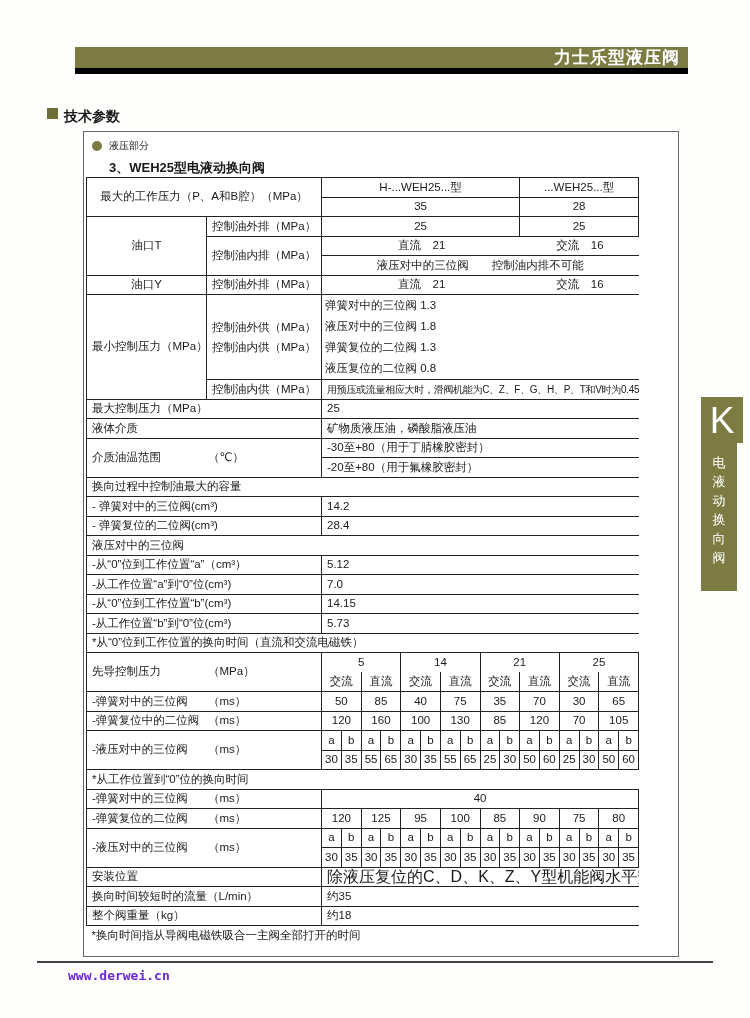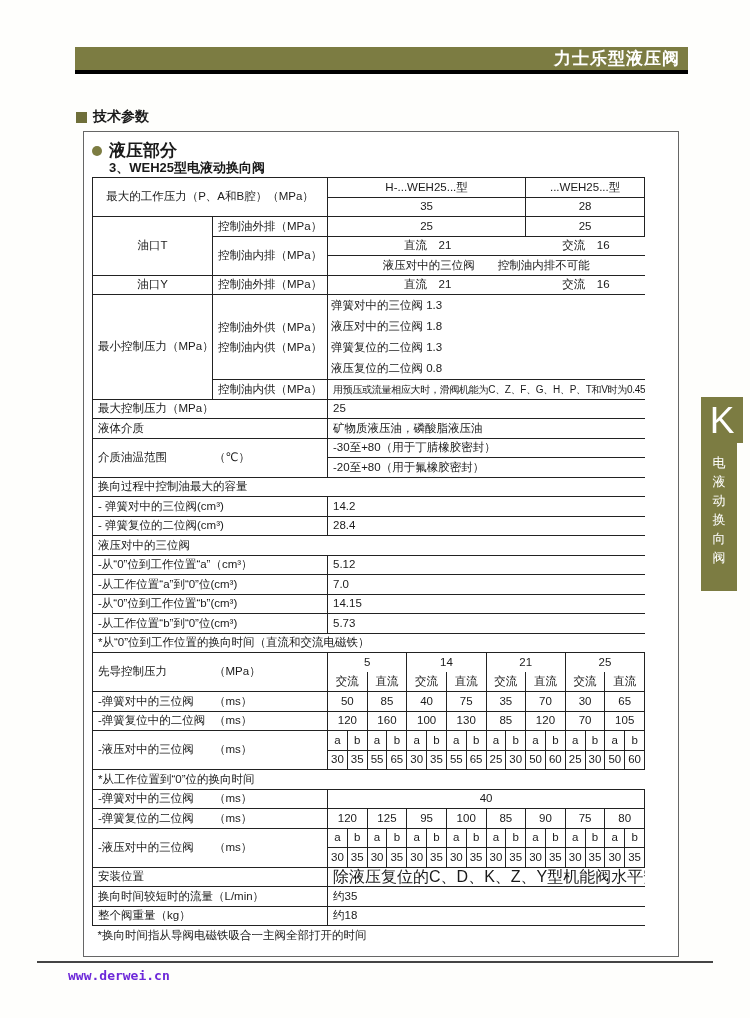--- a/index.html
+++ b/index.html
@@ -1,35 +1,35 @@
 <!DOCTYPE html>
 <html><head>
 <meta charset="utf-8">
 <style>
   html,body{margin:0;padding:0;background:#ffffff;}
   .page{position:relative;width:750px;height:1018px;background:#fefefc;overflow:hidden;
         font-family:"Liberation Sans","DejaVu Sans",sans-serif;color:#1a1a1a;}
   
   .topbar{position:absolute;left:75px;top:47px;width:613px;height:27px;background:#7c7c42;
-          border-bottom:4px solid #000000;display:flex;align-items:center;justify-content:flex-end;
+          border-bottom:6px solid #000000;display:flex;align-items:center;justify-content:flex-end;
           padding-right:8px;box-sizing:border-box;}
   .topbar .t{color:#fff;font-size:17px;font-weight:bold;letter-spacing:1px;}
   
-  .sect{position:absolute;left:76px;top:108px;display:flex;align-items:center;gap:6px;}
+  .sect{position:absolute;left:47px;top:108px;display:flex;align-items:flex-start;gap:6px;}
   .sq{width:11px;height:11px;background:#6f6f3a;}
   .sect .t{font-size:14px;font-weight:bold;}
   
   .box{position:absolute;left:83px;top:131px;width:596px;height:826px;border:1px solid #666;
        box-sizing:border-box;background:#fff;}
   .part{position:absolute;left:8px;top:7px;display:flex;align-items:center;gap:7px;}
   .circ{width:10px;height:10px;border-radius:50%;background:#7c7c42;}
-  .part .t{font-size:17px;font-weight:bold;}
+  .part .t{font-size:10px;font-weight:normal;}
   .ttitle{position:absolute;left:25px;top:27px;font-size:13px;font-weight:bold;}
   
-  table.spec{position:absolute;left:8px;top:45px;width:552px;border-collapse:collapse;table-layout:fixed;}
+  table.spec{position:absolute;left:2px;top:45px;width:552px;border-collapse:collapse;table-layout:fixed;}
   .cA{width:120px;}.cB{width:115px;}.cV{width:19.8125px;}
   td{height:19.5px;box-sizing:border-box;border-bottom:1px solid #222;font-size:11.5px;
      padding:0 5px;white-space:nowrap;overflow:hidden;vertical-align:middle;line-height:1.15;}
   .bt{border-top:1.5px solid #222;}
   .bL{border-left:1px solid #222;}
   .br{border-right:1px solid #222;}
   .c{text-align:center;}
   .und{text-align:center;}
   .nb{border-bottom:none;}
   .p0{padding:0;}

